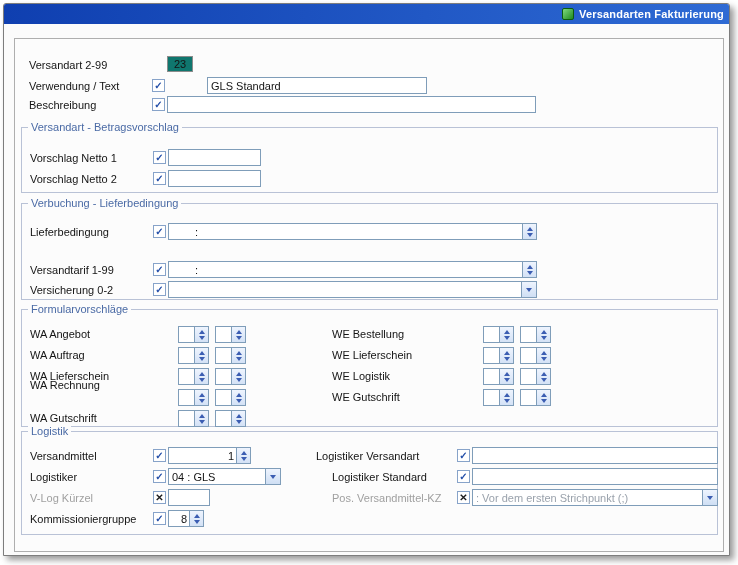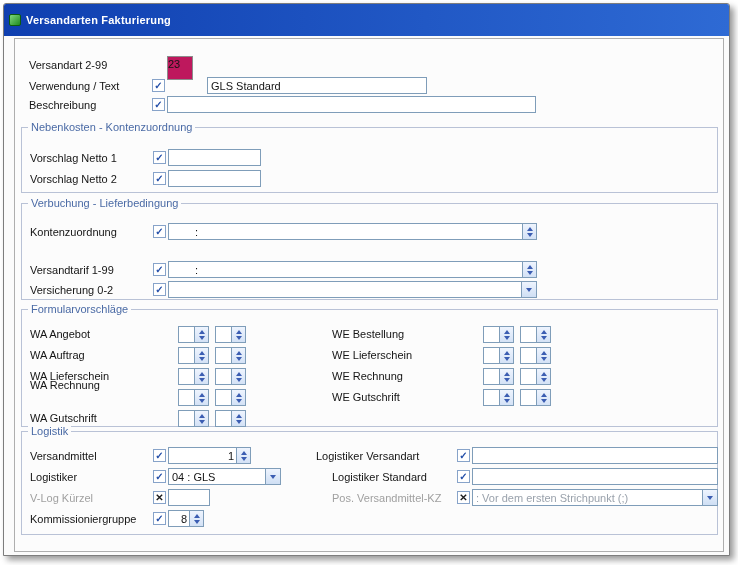--- a/index.html
+++ b/index.html
@@ -16,21 +16,22 @@
     background: #fbfbfb;
     border: 1px solid #7d7d7d;
     border-radius: 3px 3px 0 0;
     box-shadow: 4px 4px 6px rgba(0,0,0,0.40);
   }
   .titlebar {
     height: 20px;
     background: linear-gradient(to right, #0f3fb0, #2e6ad4);
     border-radius: 2px 2px 0 0;
     display: flex; align-items: center;
-    padding: 16px 5px;
+    padding: 4px 5px;
+    justify-content: flex-end;
   }
   .title-icon {
     width: 12px; height: 12px; margin-right: 5px;
     background: linear-gradient(135deg, #7fd97f, #1f8a1f);
     border: 1px solid #0c5c0c; border-radius: 2px;
   }
   .title-text { color: #ffffff; font-weight: bold; font-size: 11px; letter-spacing: .2px; white-space: nowrap; }
 
   .panel {
     position: absolute; left: 10px; top: 34px; width: 710px; height: 514px;
@@ -79,23 +80,23 @@
     flex: 0 0 16px; height: 100%;
     border: 1px solid #7f9db9;
     background: linear-gradient(#eef4fe, #cfdff4);
     display: flex; align-items: center; justify-content: center;
     cursor: pointer;
   }
   .tri-up { width: 0; height: 0; border-left: 3px solid transparent; border-right: 3px solid transparent; border-bottom: 4px solid #3b5db2; }
   .tri-dn { width: 0; height: 0; border-left: 3px solid transparent; border-right: 3px solid transparent; border-top: 4px solid #3b5db2; }
 
   .readonly-box {
-    position: absolute; height: 24px;
-    background: #be185d; border: 1px solid #8c8c8c;
-    line-height: 14px; color: #141414;
+    position: absolute; height: 16px;
+    background: #0f766e; border: 1px solid #8c8c8c;
+    text-align: center; line-height: 14px; color: #141414;
   }
 </style>
 </head>
 <body>
 
 <div class="window">
   <div class="titlebar">
     <span class="title-icon"></span>
     <span class="title-text">Versandarten Fakturierung</span>
   </div>
@@ -107,35 +108,35 @@
 
     <span class="lbl" style="left:14px;top:41px">Verwendung / Text</span>
     <span class="cb" style="left:137px;top:40px"><span class="mark">✓</span></span>
     <input class="txt" style="left: 152px; top: 38px; width: 220px; margin-left: 40px;" value="GLS Standard">
 
     <span class="lbl" style="left:14px;top:60px">Beschreibung</span>
     <span class="cb" style="left:137px;top:59px"><span class="mark">✓</span></span>
     <input class="txt" style="left: 152px; top: 57px; width: 369px;" value="">
 
     <div class="group" style="left:6px;top:88px;width:697px;height:66px">
-      <span class="group-title">Nebenkosten - Kontenzuordnung</span>
+      <span class="group-title">Versandart - Betragsvorschlag</span>
 
       <span class="lbl" style="left:8px;top:24px">Vorschlag Netto 1</span>
       <span class="cb" style="left:131px;top:23px"><span class="mark">✓</span></span>
       <input class="txt" style="left: 146px; top: 21px; width: 93px;" value="">
 
       <span class="lbl" style="left:8px;top:45px">Vorschlag Netto 2</span>
       <span class="cb" style="left:131px;top:44px"><span class="mark">✓</span></span>
       <input class="txt" style="left: 146px; top: 42px; width: 93px;" value="">
     </div>
 
     <div class="group" style="left:6px;top:164px;width:697px;height:97px">
       <span class="group-title">Verbuchung - Lieferbedingung</span>
 
-      <span class="lbl" style="left:8px;top:22px">Kontenzuordnung</span>
+      <span class="lbl" style="left:8px;top:22px">Lieferbedingung</span>
       <span class="cb" style="left:131px;top:21px"><span class="mark">✓</span></span>
       <div class="ctrl" style="left:146px;top:19px;width:369px">
         <input class="in indent" value=":" style="">
         <span class="spin">
             <i class="tri-up"></i>
             <i class="tri-dn"></i>
           </span>
       </div>
 
       <span class="lbl" style="left:8px;top:60px">Versandtarif 1-99</span>
@@ -266,21 +267,21 @@
           </span>
         </div>
       <div class="ctrl" style="left:498px;top:37px;width:31px">
           <input class="in" value="" style="">
           <span class="spin">
             <i class="tri-up"></i>
             <i class="tri-dn"></i>
           </span>
         </div>
 
-      <span class="lbl" style="left:310px;top:60px">WE Rechnung</span>
+      <span class="lbl" style="left:310px;top:60px">WE Logistik</span>
       <div class="ctrl" style="left:461px;top:58px;width:31px">
           <input class="in" value="" style="">
           <span class="spin">
             <i class="tri-up"></i>
             <i class="tri-dn"></i>
           </span>
         </div>
       <div class="ctrl" style="left:498px;top:58px;width:31px">
           <input class="in" value="" style="">
           <span class="spin">

